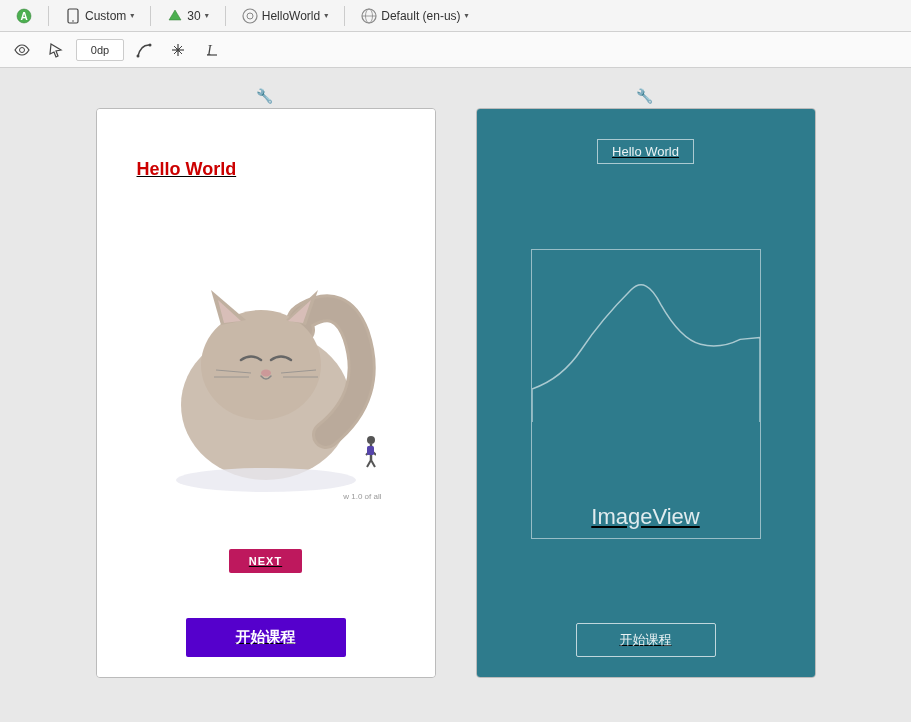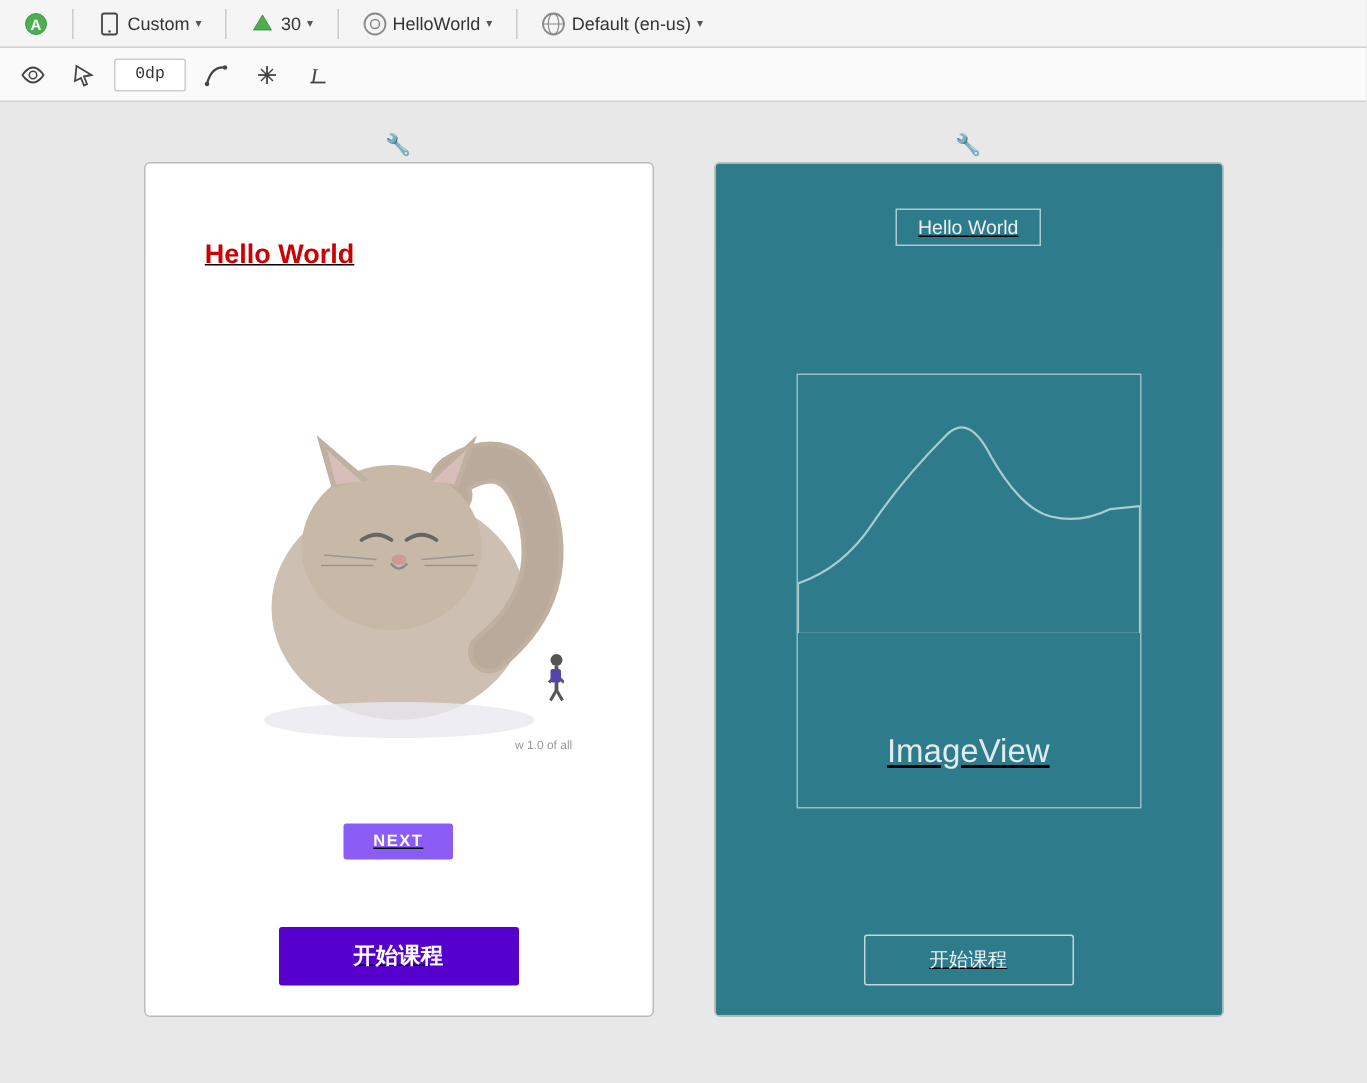--- a/index.html
+++ b/index.html
@@ -69,21 +69,20 @@
     }
     .dp-input {
       width: 48px;
       height: 22px;
       border: 1px solid #ccc;
       background: white;
       font-size: 11px;
       text-align: center;
       border-radius: 2px;
       color: #333;
-      font-family: Liberation Mono, monospace;
     }
 
     
     .canvas-area {
       width: 100%;
       height: calc(722px - 32px - 36px);
       background: #e8e8e8;
       display: flex;
       align-items: flex-start;
       justify-content: center;
@@ -162,21 +161,21 @@
 
     .size-label {
       position: absolute;
       bottom: 4px;
       right: 4px;
       font-size: 8px;
       color: #999;
       text-align: center;
     }
     .next-btn {
-      background: #8b5cf6;
+      background: #be185d;
       color: white;
       border: none;
       padding: 6px 20px;
       font-size: 11px;
       font-weight: bold;
       cursor: pointer;
       border-radius: 2px;
       letter-spacing: 1px;
     }
     .start-btn-left {
@@ -224,21 +223,21 @@
       overflow: hidden;
     }
     .chart-svg {
       position: absolute;
       top: 0; left: 0;
       width: 100%; height: 60%;
     }
     .image-view-label {
       font-size: 22px;
       color: rgba(255,255,255,0.85);
-      margin-bottom: 24px;
+      margin-bottom: 8px;
       font-weight: 300;
       position: relative;
       z-index: 1;
     }
     .start-btn-right {
       border: 1px solid rgba(255,255,255,0.7);
       background: transparent;
       color: rgba(255,255,255,0.9);
       padding: 7px 20px;
       font-size: 13px;

